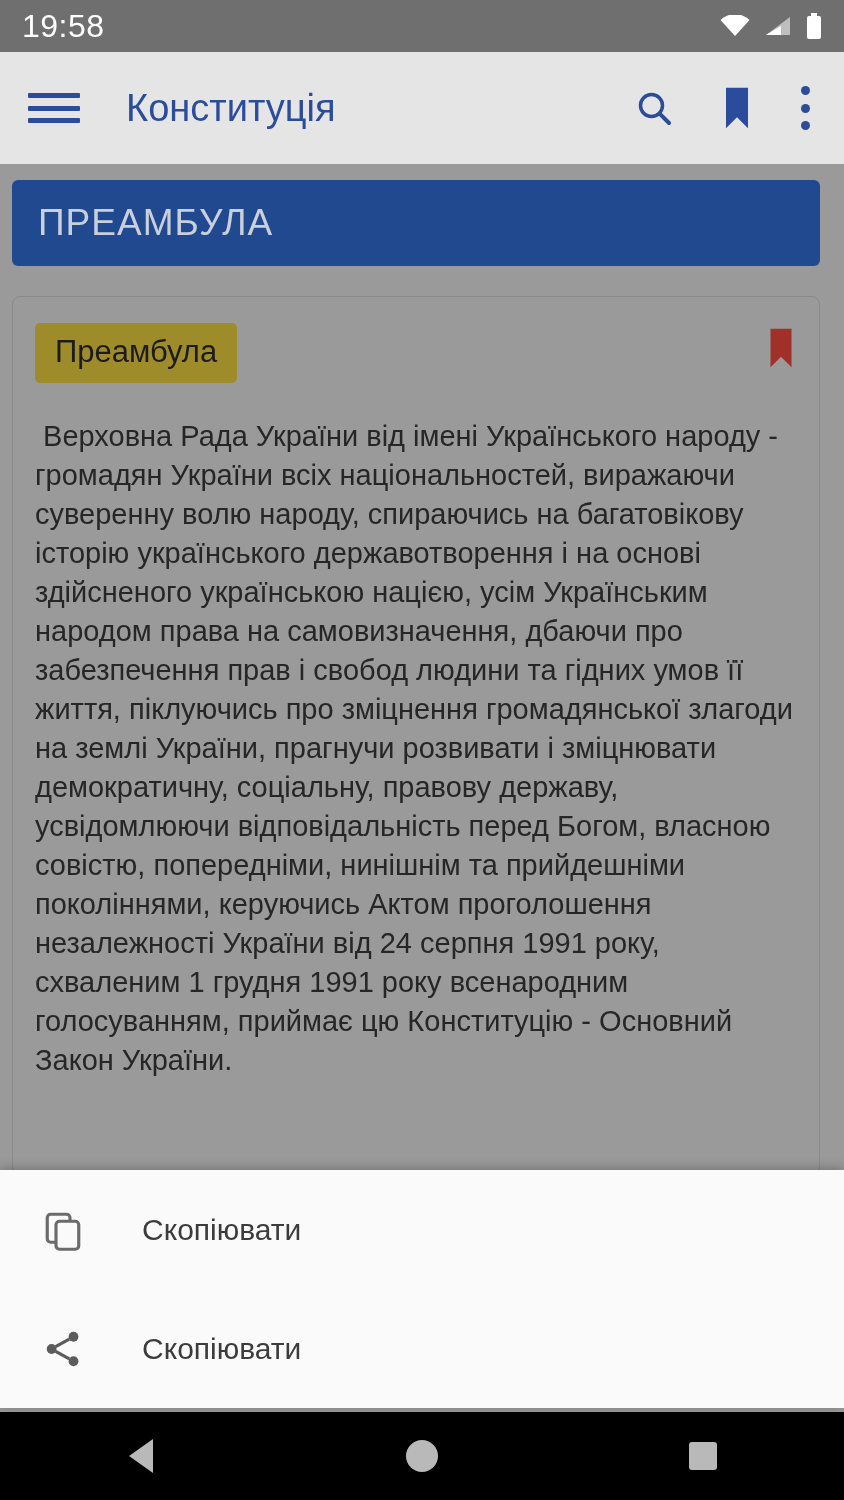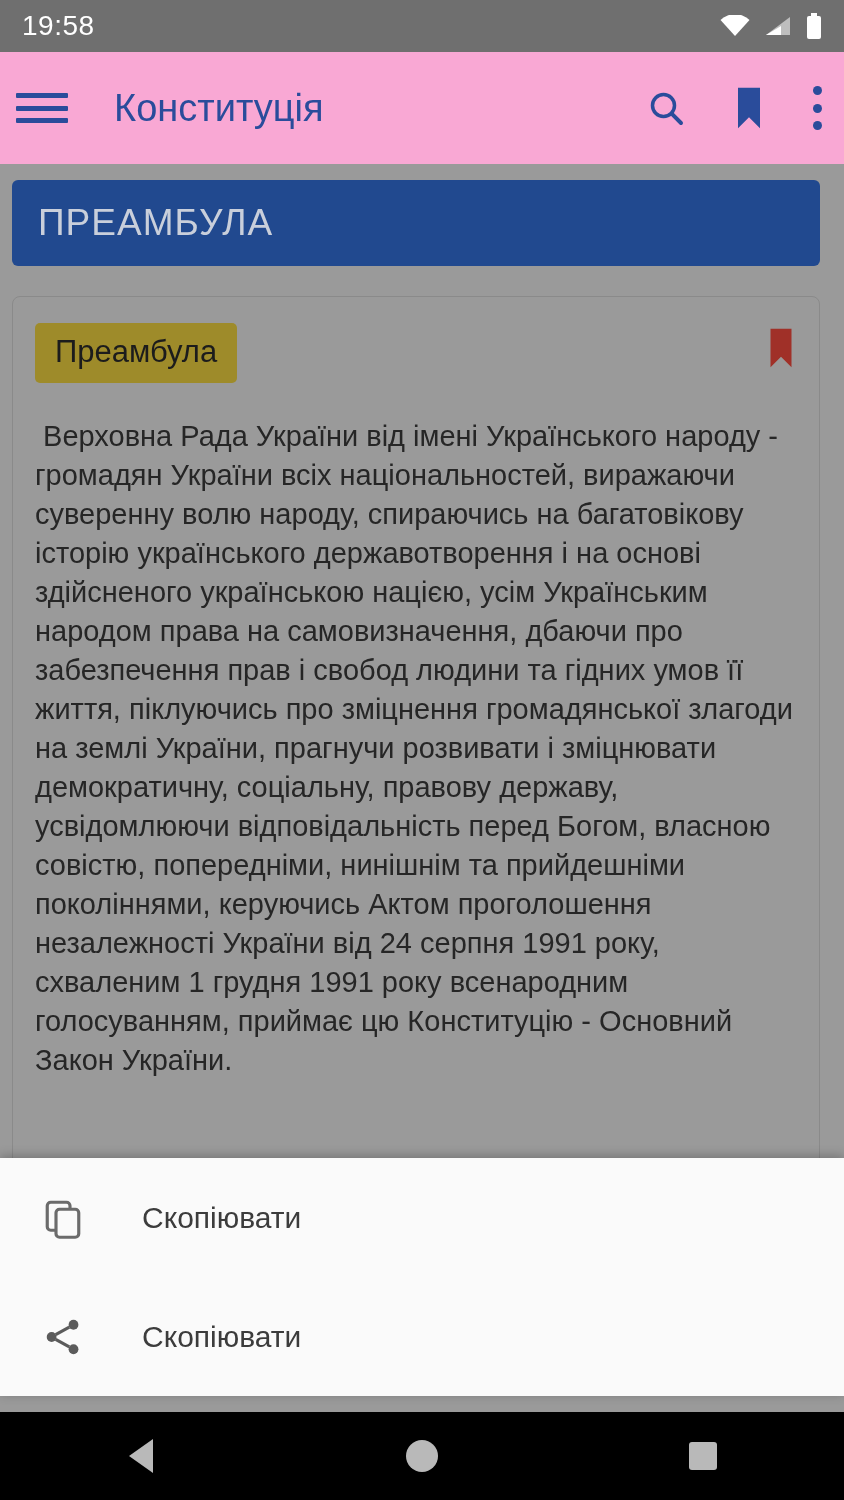--- a/index.html
+++ b/index.html
@@ -22,39 +22,39 @@
   .status-bar {
     position: relative;
     height: 52px;
     background: #6f6f6f;
     display: flex;
     align-items: center;
     padding: 0 22px;
     color: #ffffff;
   }
   .status-time {
-    font-size: 28px;
+    font-size: 32px;
     letter-spacing: 0.5px;
   }
   .status-icons {
     margin-left: auto;
     display: flex;
     align-items: center;
     gap: 14px;
   }
   .ic-wifi { width: 30px; height: 22px; position: relative; }
   .ic-wifi svg, .ic-signal svg, .ic-batt svg { display: block; }
 
   
   .app-bar {
     height: 112px;
-    background: #f9a8d4;
-    display: flex;
-    align-items: center;
-    padding: 0 16px;
+    background: #e5e5e5;
+    display: flex;
+    align-items: center;
+    padding: 0 28px;
   }
   .hamburger {
     width: 52px;
     height: 40px;
     display: flex;
     flex-direction: column;
     justify-content: space-between;
     padding: 5px 0;
     cursor: pointer;
   }
@@ -131,21 +131,21 @@
     line-height: 39px;
     color: #262626;
     white-space: pre-wrap;
   }
 
   
   .sheet {
     position: absolute;
     left: 0;
     right: 0;
-    bottom: 104px;
+    bottom: 92px;
     height: 238px;
     background: #fafafa;
     box-shadow: 0 -2px 10px rgba(0,0,0,0.25);
   }
   .sheet-item {
     height: 119px;
     display: flex;
     align-items: center;
     padding-left: 36px;
     cursor: pointer;

